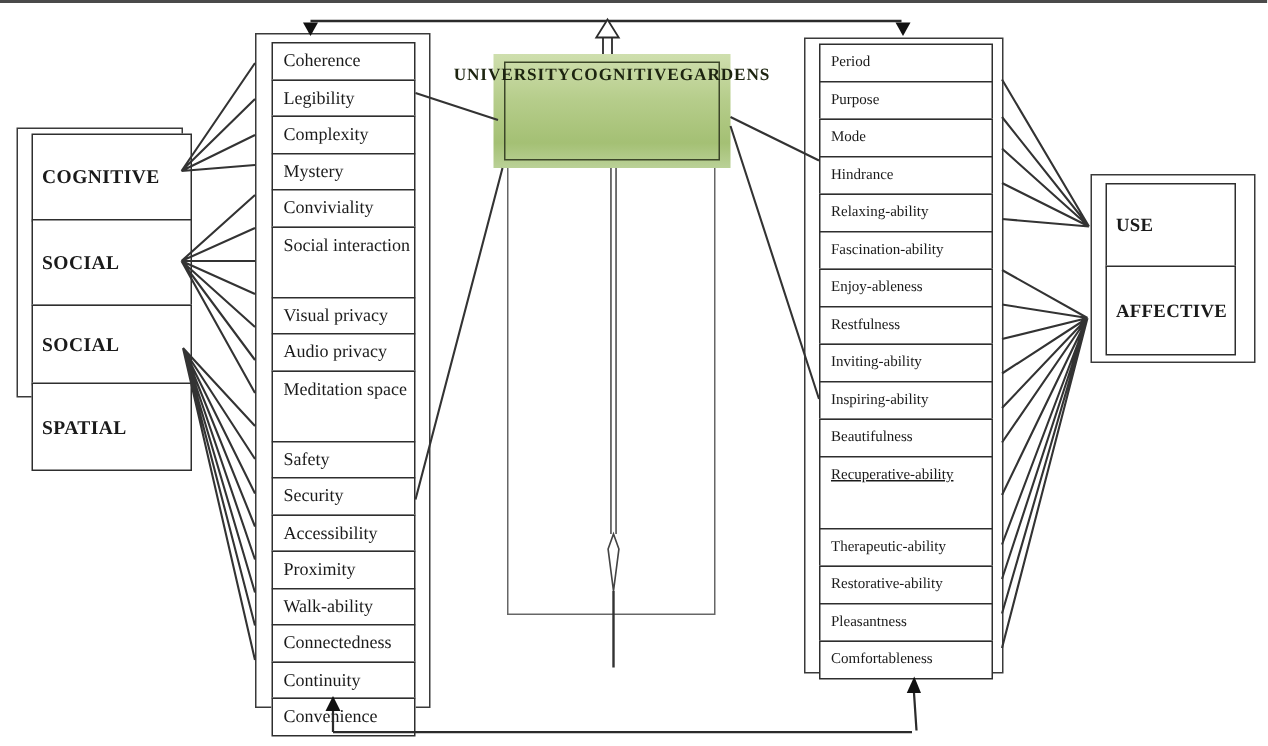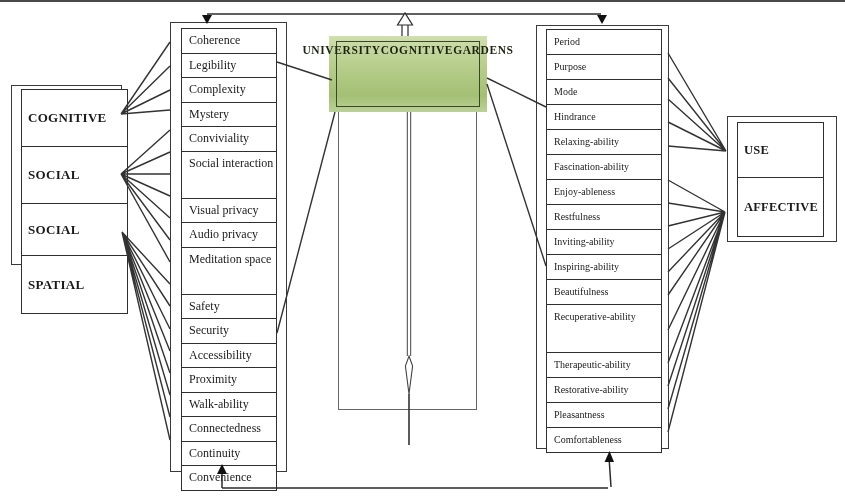--- a/index.html
+++ b/index.html
@@ -12,21 +12,21 @@
   .list{background:#fff;}
   .row{
     position:relative;border:1px solid #2e2e2e;margin-top:-1px;background:#fff;
     font-size:10px;line-height:21px;padding:1px 2px 0 7px;white-space:nowrap;
     overflow:visible;
   }
   .leftrow{height:22.5px;font-size:12px;}
   .rightrow{height:23px;}
   .row.double{white-space:normal;line-height:21px;}
   .leftrow.double{height:45px;}
-  .rightrow.double{height:46px;}
+  .rightrow.double{height:46px;text-decoration:underline;}
   .cat{
     border:1.5px solid #2e2e2e;margin-top:-1.5px;background:#fff;
     font-weight:bold;font-size:13px;letter-spacing:.3px;
     display:flex;align-items:center;padding-left:6px;white-space:nowrap;
   }
   #green-box{
     left:329px;top:36px;width:158px;height:76px;
     background:linear-gradient(180deg,#cfdfae 0%,#b6cd8b 40%,#a4c074 78%,#bad197 100%);
     z-index:3;
   }

